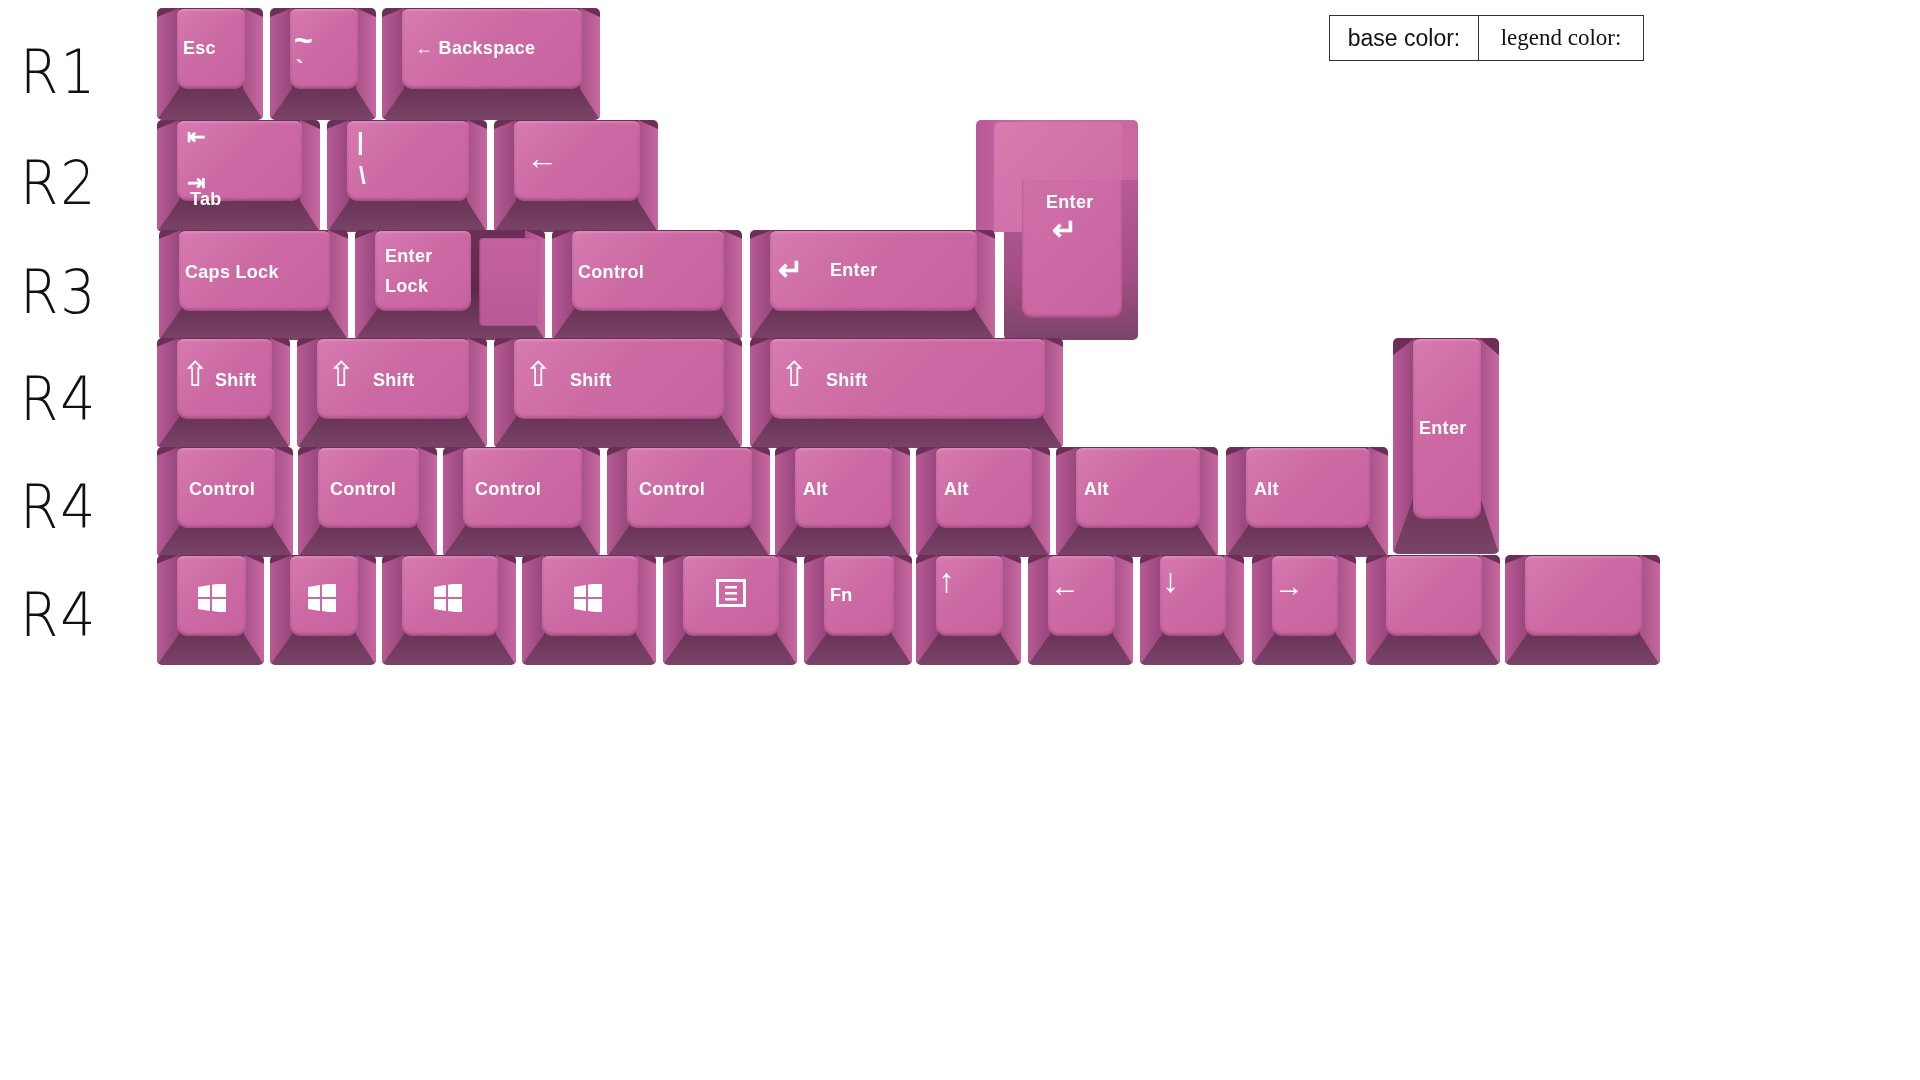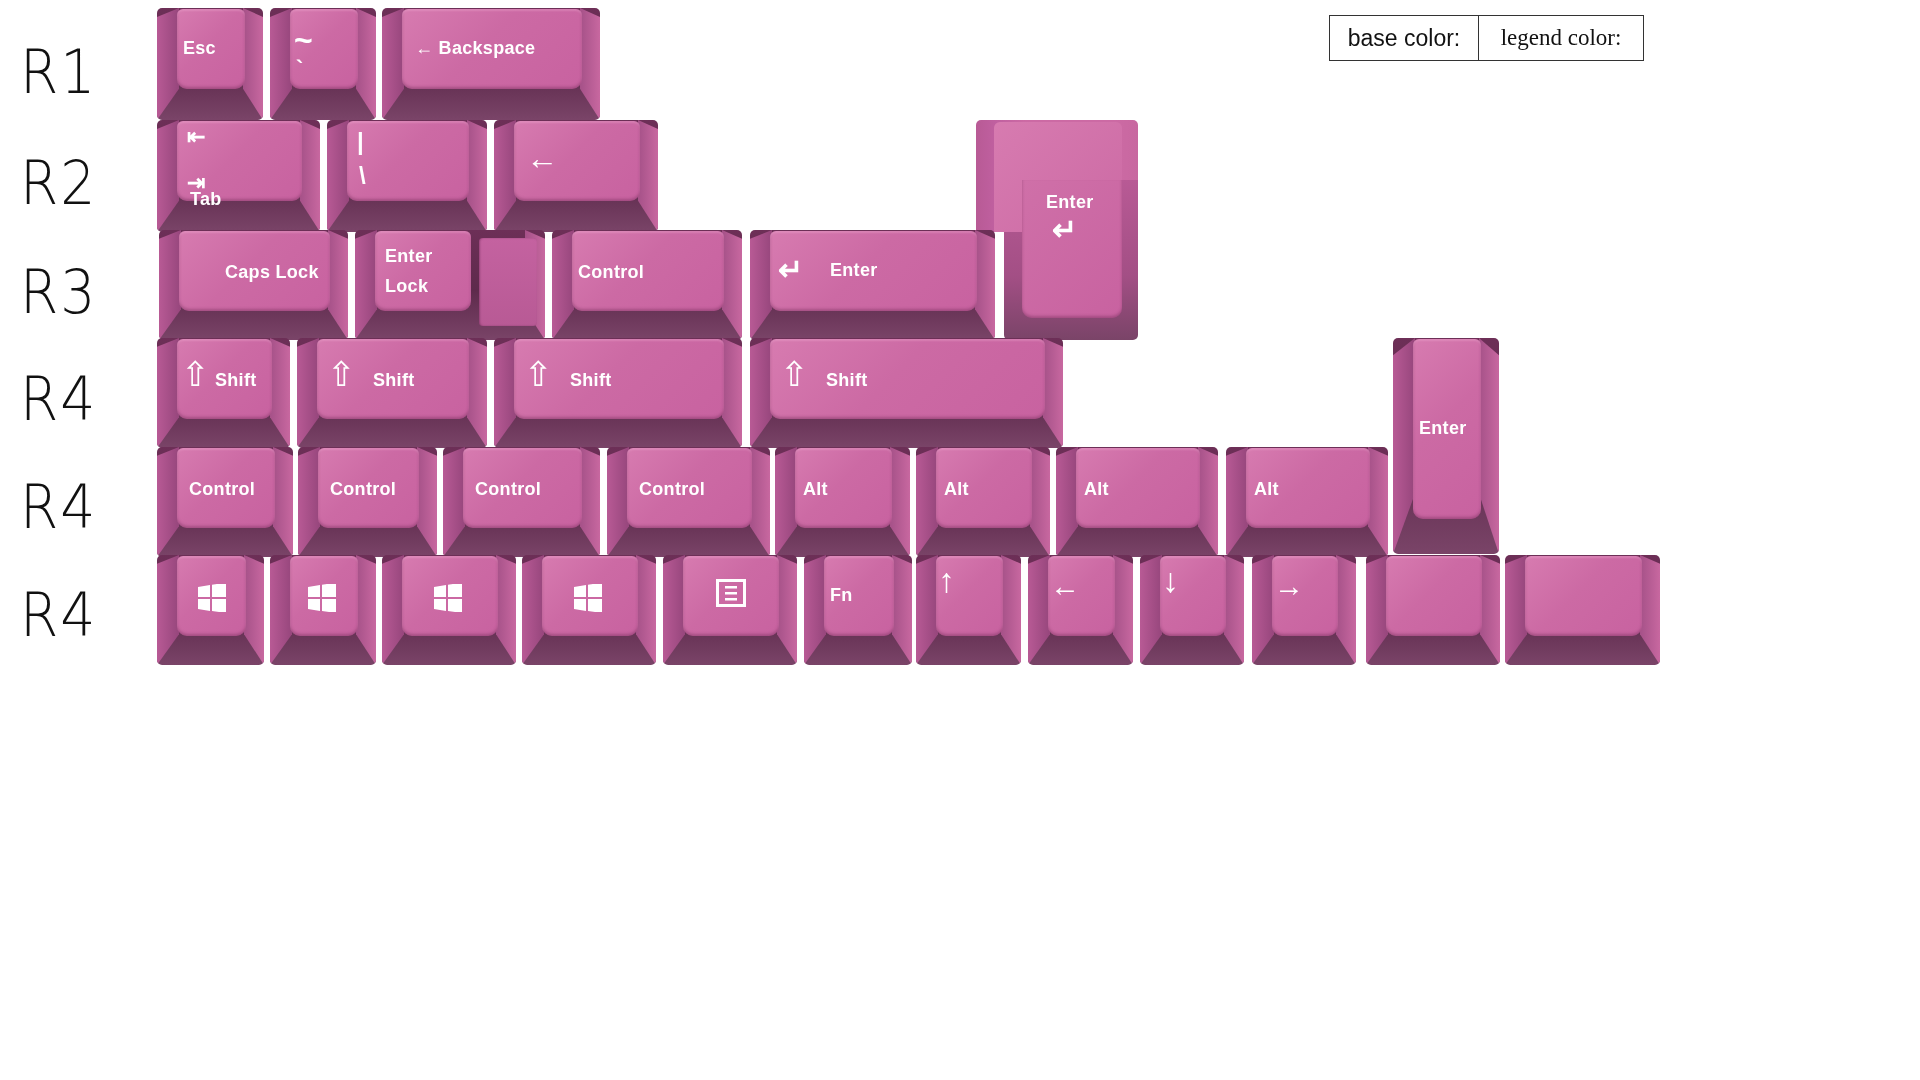--- a/index.html
+++ b/index.html
@@ -74,21 +74,21 @@
   <div style="position:absolute;left:0;top:0;width:162px;height:112px;border-radius:5px 5px 0 0;background:linear-gradient(90deg,#b85a95 0%,#c060a0 12%,#cc6aa4 30%,#cc6aa4 85%,#c868a0 100%);"></div>
   <div style="position:absolute;left:28px;top:60px;width:134px;height:160px;border-radius:0 0 5px 5px;background:linear-gradient(180deg,#b85a95 0%,#a34f85 60%,#7a4468 100%);"></div>
   <div style="position:absolute;left:18px;top:2px;width:128px;height:110px;border-radius:6px 6px 0 0;background:linear-gradient(135deg,#d77bb0,#cc6aa4);"></div>
   <div style="position:absolute;left:46px;top:60px;width:100px;height:138px;border-radius:0 0 10px 10px;background:linear-gradient(135deg,#cf70a8,#c862a0);box-shadow:inset 0 -2px 3px rgba(90,30,70,.35);"></div>
   <span class="legend" style="left:70px;top:72px;z-index:3;">Enter</span>
   <span class="sym" style="left:76px;top:92px;font-size:30px;z-index:3;">↵</span>
 </div>
 
 <div class="key" style="left:159px;top:230px;width:189px;height:110px;">
   <div class="cap" style="height:80px;"></div>
-  <span class="legend" style="left:26px;top:32px;z-index:3;margin-left:40px;">Caps Lock</span>
+  <span class="legend" style="left:26px;top:32px;z-index:3;">Caps Lock</span>
 </div>
 <div class="key" style="left:355px;top:230px;width:190px;height:110px;">
   <div class="cap" style="right:74px;height:80px;"></div>
   <div style="position:absolute;left:124px;top:8px;width:58px;height:88px;border-radius:4px;background:linear-gradient(180deg,#c462a0,#b85a95);box-shadow:inset 1px 0 2px rgba(80,20,60,.4);z-index:2;"></div>
   <span class="legend" style="left:30px;top:16px;z-index:3;">Enter</span>
   <span class="legend" style="left:30px;top:46px;z-index:3;">Lock</span>
 </div>
 <div class="key" style="left:552px;top:230px;width:190px;height:110px;">
   <div class="cap" style="height:80px;"></div>
   <span class="legend" style="left:26px;top:32px;z-index:3;">Control</span>

